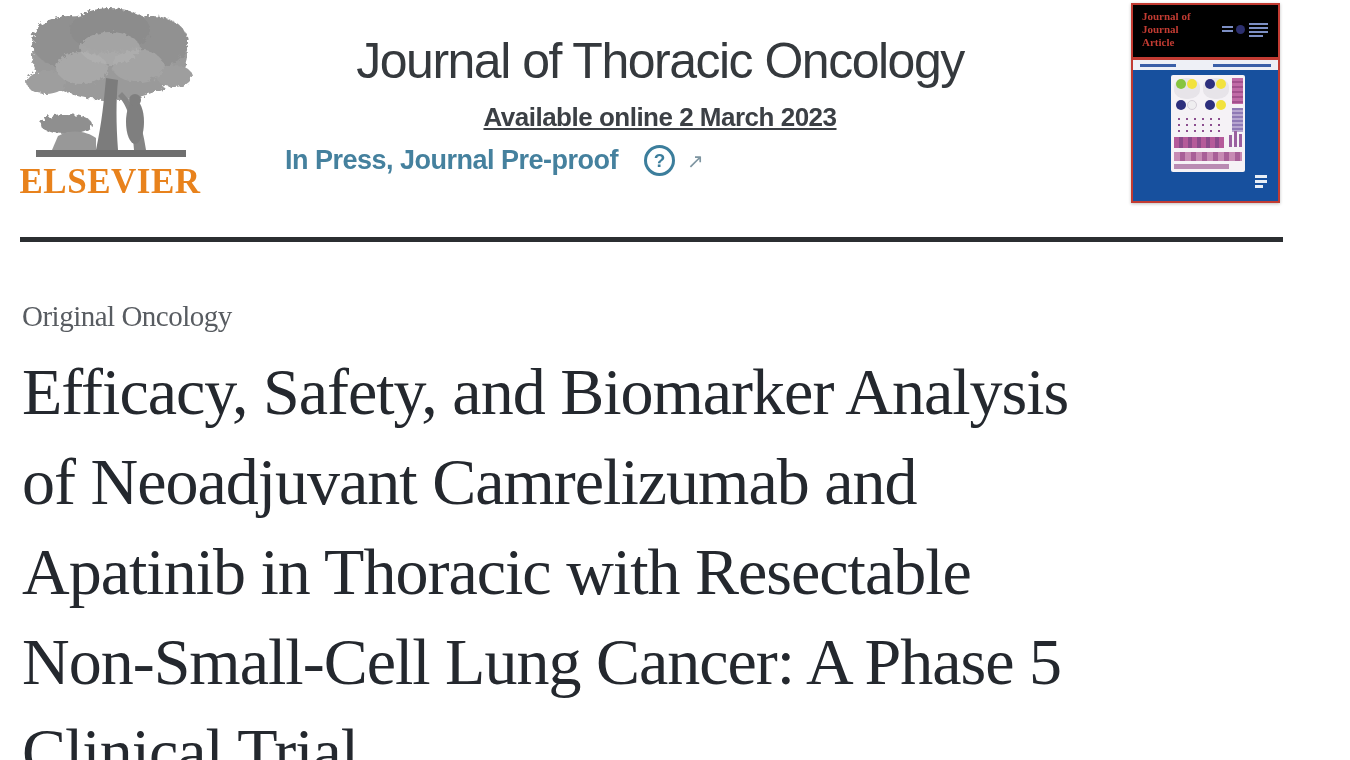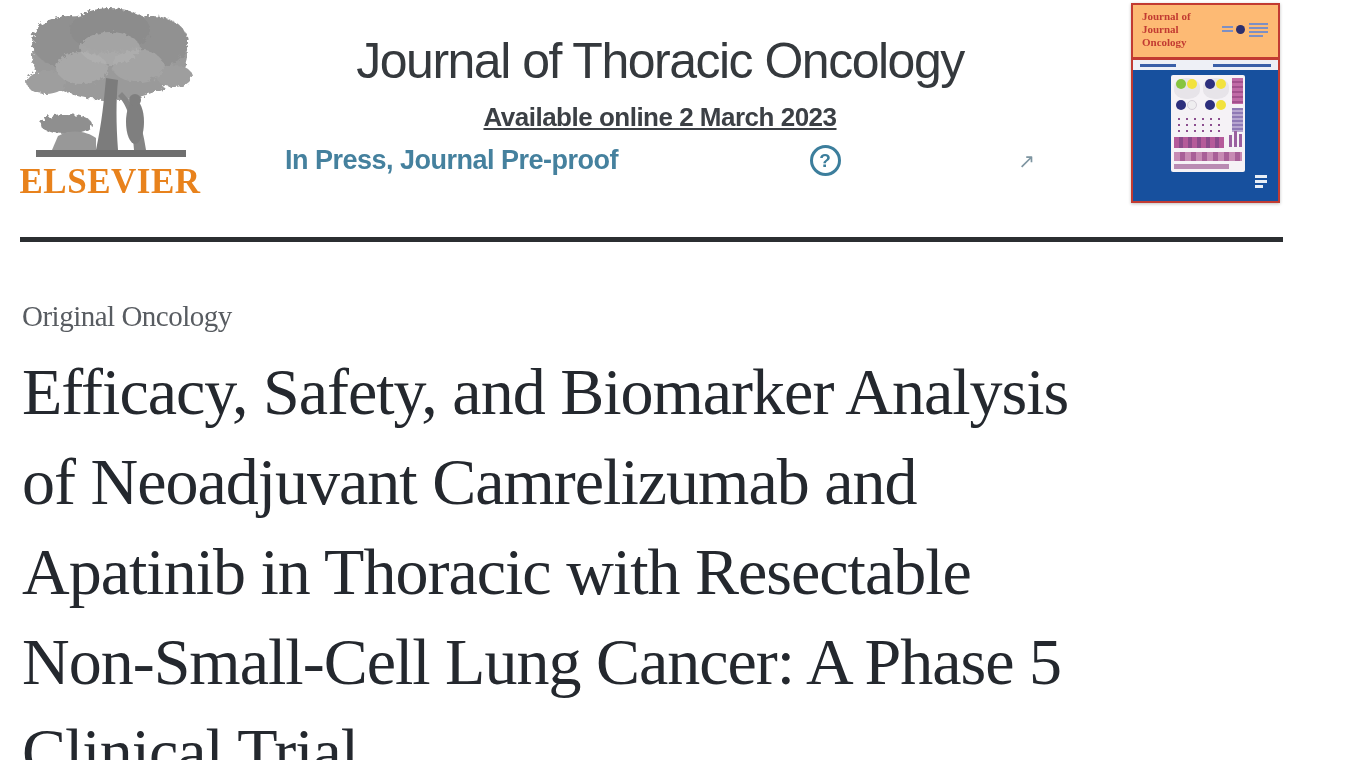--- a/index.html
+++ b/index.html
@@ -24,21 +24,21 @@
   .journal-title {
     font-family:"Liberation Sans", sans-serif;
     font-size:50px; font-weight:400; letter-spacing:-1.5px;
     color:#35393d; line-height:1.1;
   }
   .avail-online {
     margin-top:13px; font-size:26px; font-weight:700;
     color:#3c4045; letter-spacing:-0.5px;text-decoration:underline;
   }
   .inpress-row {
-    margin-top:12px; display:flex; align-items:center; justify-content:space-between; gap:26px;
+    margin-top:12px; display:flex; align-items:center; justify-content:flex-start; gap:26px;
   }
   .inpress-link {
     font-size:27px; font-weight:700; letter-spacing:-0.5px;
     color:#45819e; text-decoration:none; cursor:pointer;
   }
   .help-icon {
     width:31px; height:31px; border-radius:50%;
     border:3px solid #3c7e9c; color:#3c7e9c;
     font-size:19px; font-weight:700; line-height:25px;
     text-align:center; cursor:pointer; flex:0 0 auto;
@@ -49,21 +49,21 @@
   }
   .ext-arrow { font-size:20px; color:#7e95a1; margin-left:-14px; cursor:pointer; }
 
   
   .cover {
     position:absolute; left:1131px; top:3px; width:149px; height:200px;
     background:#c23b32; padding:2px; cursor:pointer;
     box-shadow:0 1px 3px rgba(0,0,0,0.25);
   }
   .cover-inner { width:100%; height:100%; background:#fff; display:flex; flex-direction:column; }
-  .cover-head { height:52px; position:relative; padding:5px 0 0 9px; background:#fdba74; }
+  .cover-head { height:52px; position:relative; padding:5px 0 0 9px; background:#000000; }
   .cover-head-title {
     font-family:"Liberation Serif", serif; font-weight:700;
     font-size:11px; line-height:13px; color:#c23b32; letter-spacing:0;
   }
   .cover-emblem { position:absolute; right:10px; top:16px; width:46px; height:22px; }
   .cover-emblem .dot { position:absolute; left:14px; top:4px; width:9px; height:9px; border-radius:50%; background:#2c2f6e; }
   .cover-emblem .tl  { position:absolute; background:#7d8fc4; height:2px; }
   .cover-rule { height:3px; background:#c23b32; }
   .cover-strip { height:10px; background:#eef0f6; display:flex; align-items:center; justify-content:space-between; padding:0 7px; }
   .cover-strip .bar { height:3px; background:#3a5fa8; }
@@ -136,21 +136,21 @@
       <span class="help-icon">?</span>
       <span class="ext-arrow">↗</span>
     </div>
   </div>
 
   <div class="cover">
     <div class="cover-inner">
       <div class="cover-head">
         <div class="cover-head-title">Journal of</div>
         <div class="cover-head-title">Journal</div>
-        <div class="cover-head-title">Oncology</div>
+        <div class="cover-head-title">Article</div>
         <div class="cover-emblem">
           <span class="dot"></span>
           <span class="tl" style="left:0;top:5px;width:11px;"></span>
           <span class="tl" style="left:0;top:9px;width:11px;"></span>
           <span class="tl" style="left:27px;top:2px;width:19px;"></span>
           <span class="tl" style="left:27px;top:6px;width:19px;"></span>
           <span class="tl" style="left:27px;top:10px;width:19px;"></span>
           <span class="tl" style="left:27px;top:14px;width:14px;"></span>
         </div>
       </div>

